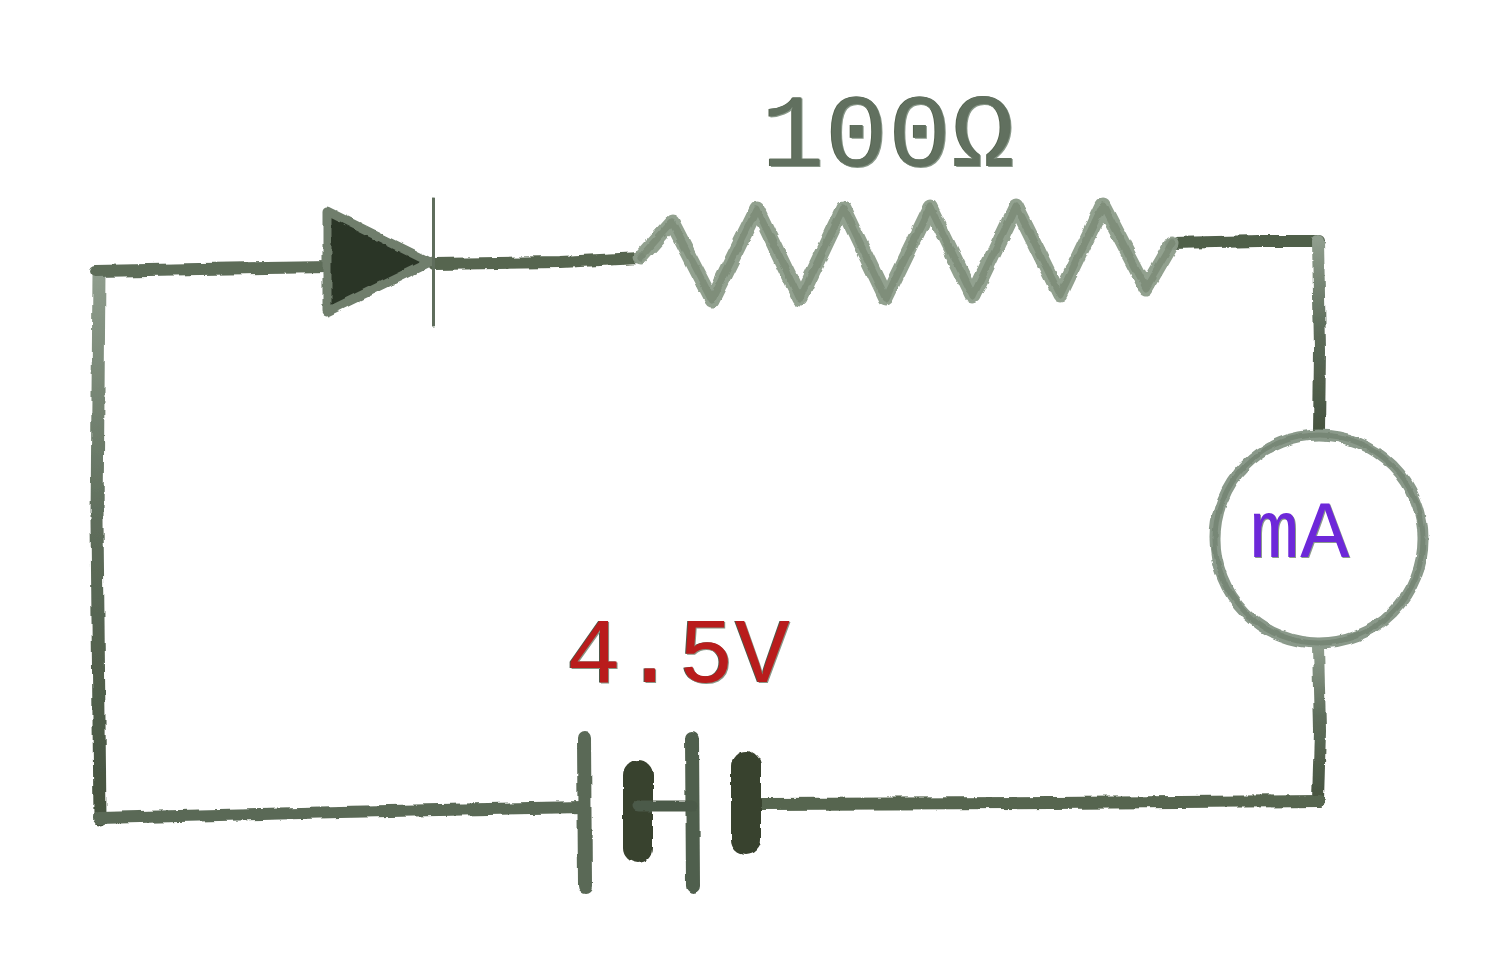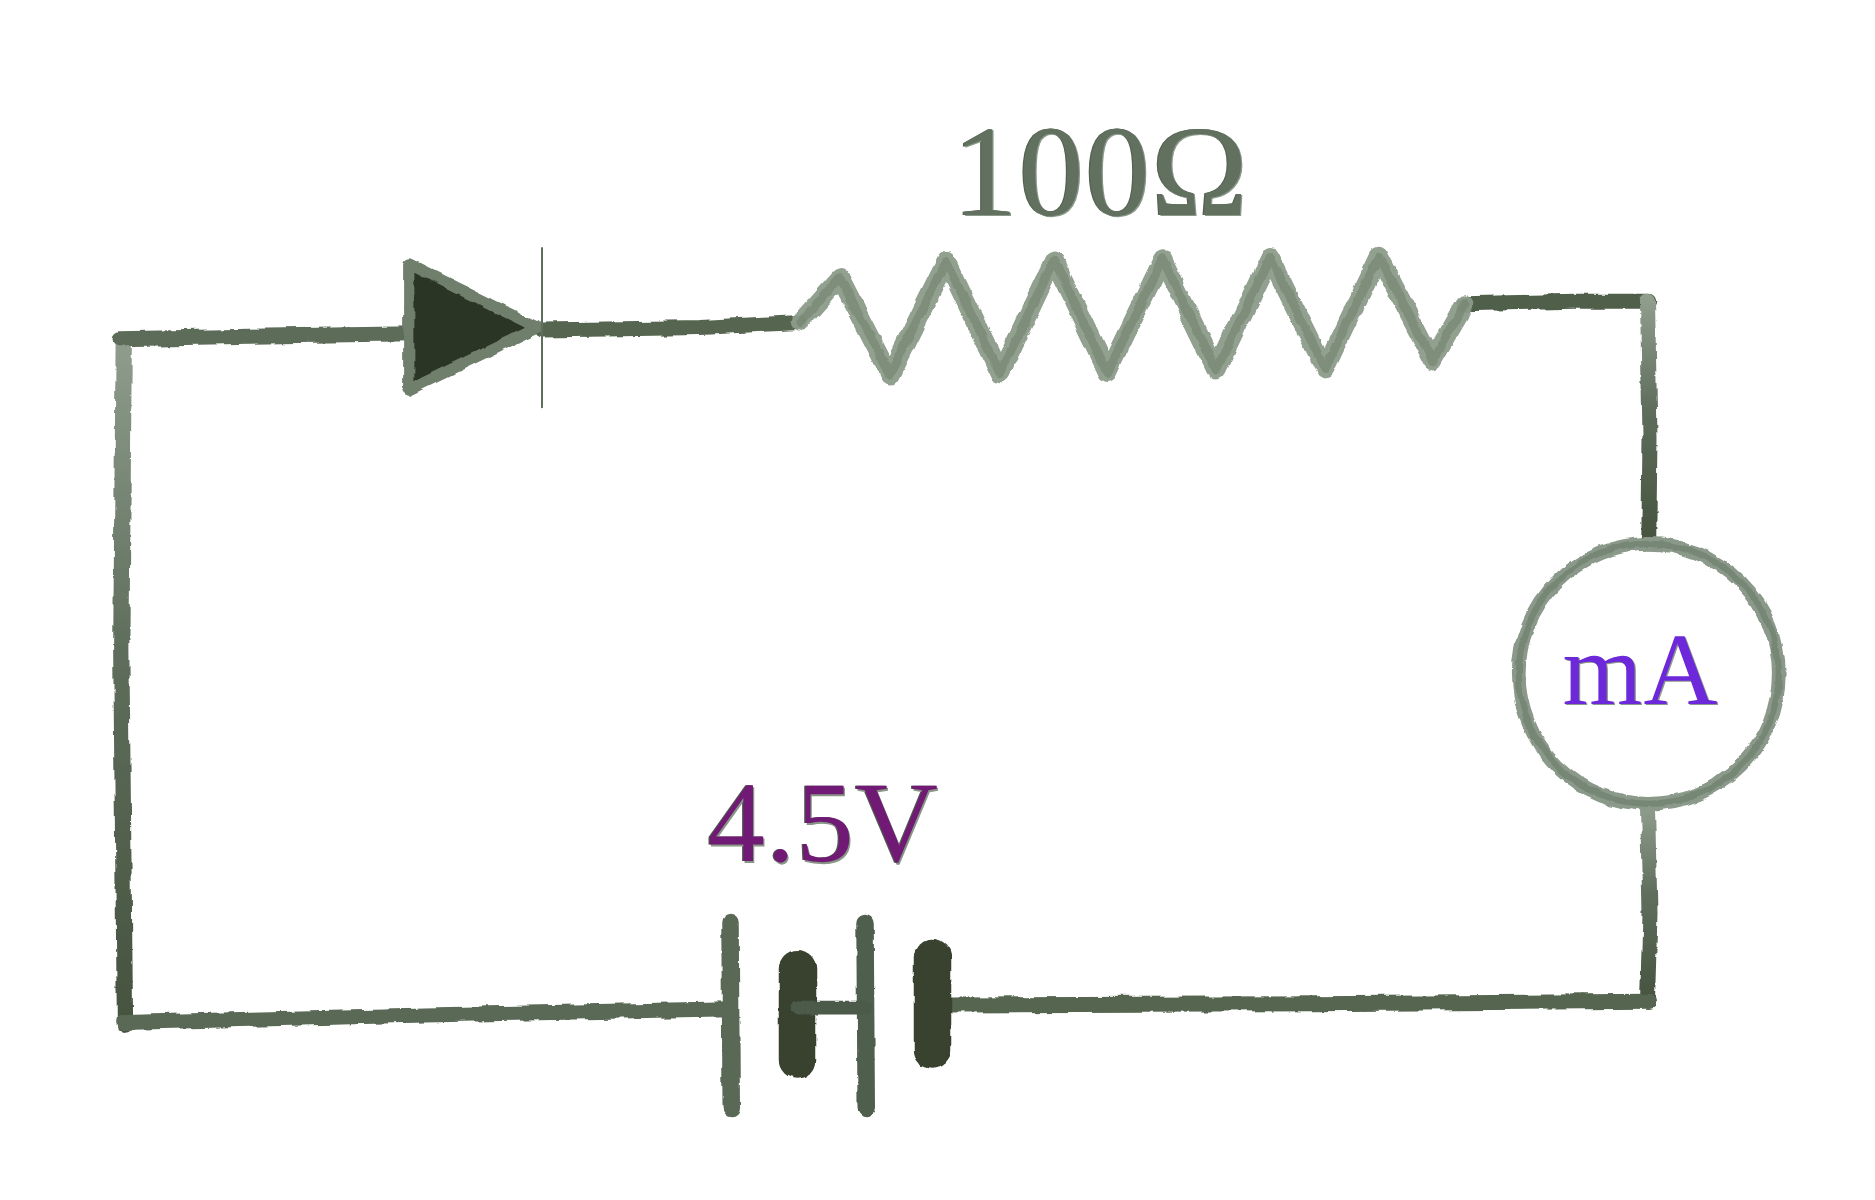--- a/index.html
+++ b/index.html
@@ -18,39 +18,39 @@
   #circuit-svg {
     position: absolute;
     left: 0;
     top: 0;
     width: 1500px;
     height: 960px;
   }
   .label {
     position: absolute;
     color: #5c6b5a;
-    font-family: Liberation Serif, serif;
+    font-family: Liberation Mono, monospace;
     white-space: nowrap;
     letter-spacing: 1px;
     user-select: none;
   }
   #resistor-label {
     left: 762px;
     top: 86px;
     font-size: 104px;
     line-height: 1;
     color: #61705f;
     text-shadow: 1px 1px 0 #8a998a, -1px 0px 0 #55634f;
   }
   #battery-label {
     left: 566px;
     top: 612px;
     font-size: 92px;
     line-height: 1;
-    color: #701a75;
+    color: #b91c1c;
     text-shadow: 1px 1px 0 #889686, -1px 0 0 #4d5a4b;
   }
   #ammeter-label {
     left: 1250px;
     top: 495px;
     font-size: 82px;
     line-height: 1;
     color: #6d28d9;
     text-shadow: 1px 1px 0 #8b9a8b;
   }

